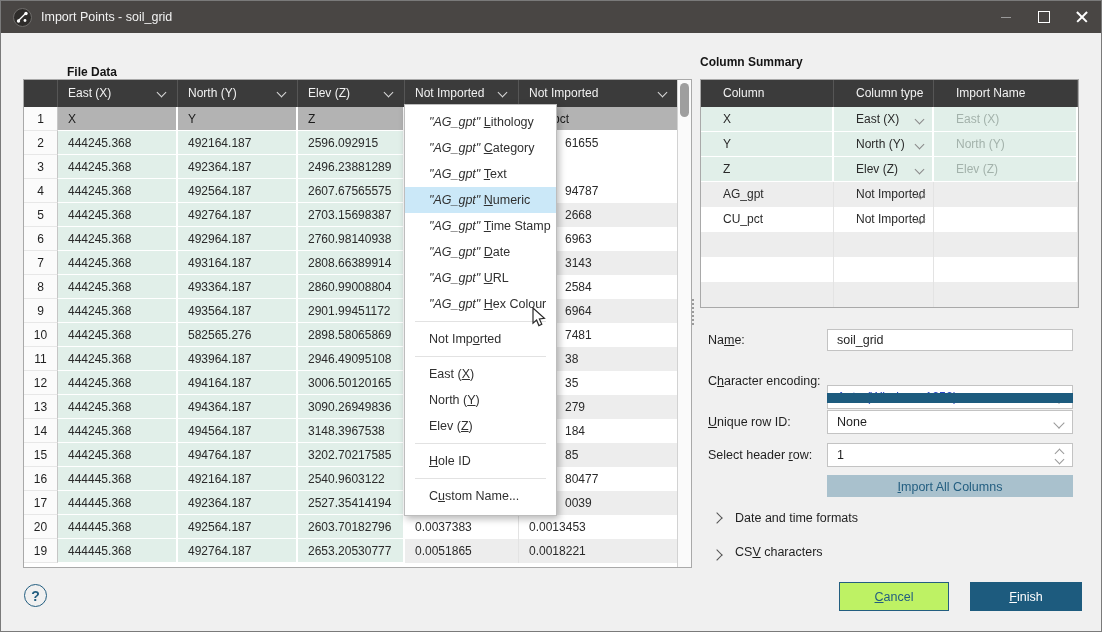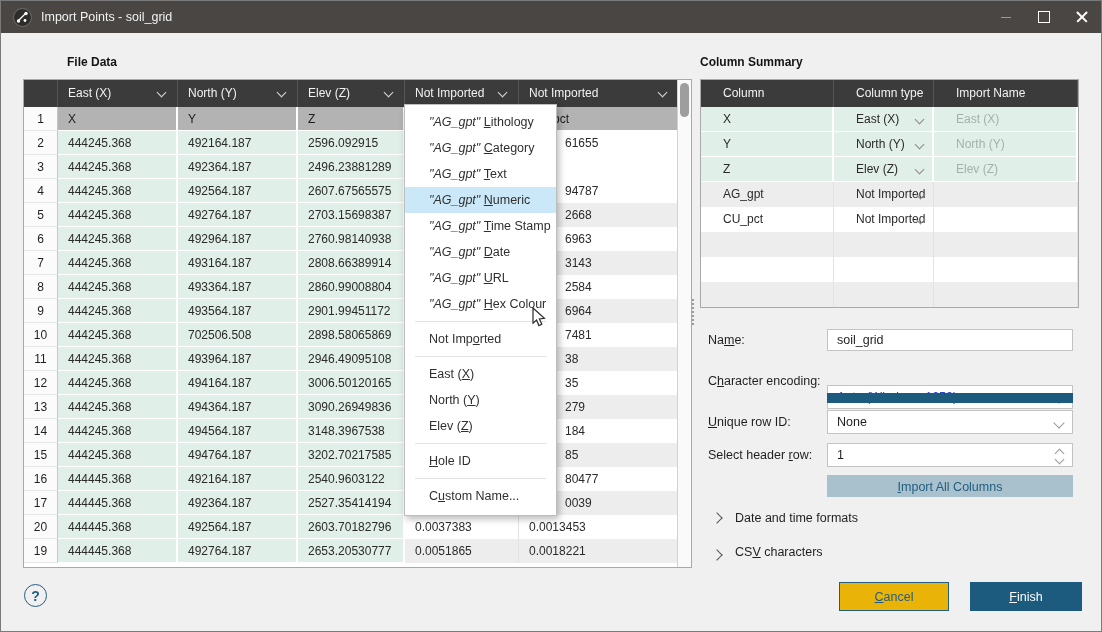--- a/index.html
+++ b/index.html
@@ -66,21 +66,21 @@
   .sp-up{top:6px;transform:rotate(-135deg);}
   .sp-dn{top:12px;transform:rotate(45deg);}
   .blue-text{color:#2946c8;}
   #enc-bar{position:absolute;left:826px;top:392px;width:246px;height:10px;background:#1d5b7e;}
   #import-all{position:absolute;left:826px;top:474px;width:246px;height:22px;background:#a9c1cd;color:#235e80;font-size:12.5px;text-align:center;line-height:22px;border:none;}
   .expander{position:absolute;font-size:12.5px;color:#1f1f1f;display:flex;align-items:center;}
   .echev{width:7px;height:7px;border-right:1.6px solid #555;border-bottom:1.6px solid #555;transform:rotate(-45deg);margin-right:14px;margin-left:2px;}
   
   #help-btn{position:absolute;left:23px;top:583px;width:23px;height:23px;border:1.6px solid #235e80;border-radius:50%;color:#235e80;font-size:14px;font-weight:bold;text-align:center;line-height:22px;box-sizing:border-box;background:#f0f0f0;}
   .btn{position:absolute;top:581px;height:29px;font-size:12.5px;text-align:center;line-height:27px;box-sizing:border-box;}
-  #cancel-btn{left:838px;width:110px;background:#eab308;border:1px solid #235e80;color:#235e80;}
+  #cancel-btn{left:838px;width:110px;background:#bef264;border:1px solid #235e80;color:#235e80;}
   #finish-btn{left:969px;width:112px;background:#1d5b7e;border:1px solid #1d5b7e;color:#ffffff;}
   u{text-decoration:underline;}
 </style>
 </head>
 <body>
 
 <div id="window">
 
   <div class="titlebar">
     <svg class="app-icon" viewBox="0 0 19 19">
@@ -97,21 +97,21 @@
         </div>
       <div class="win-btn">
           <span class="glyph-max"></span>
         </div>
       <div class="win-btn">
           <span class="glyph-close"></span>
         </div>
     </div>
   </div>
 
-  <div class="sect-label" style="left:22px;top:54px;padding-left:44px;">File Data</div>
+  <div class="sect-label" style="left:22px;top:64px;padding-left:44px;">File Data</div>
   <div class="sect-label" style="left:699px;top:54px;">Column Summary</div>
 
   <div id="file-table">
     <div id="ft-rows">
         <div class="frow fhead">
           <span class="fcell c-rn"></span>
           <span class="fcell c1">East (X)<span class="hchev"></span></span>
           <span class="fcell c2">North (Y)<span class="hchev"></span></span>
           <span class="fcell c3">Elev (Z)<span class="hchev"></span></span>
           <span class="fcell c4">Not Imported<span class="hchev"></span></span>
@@ -184,21 +184,21 @@
           <span class="fcell c-rn">9</span>
           <span class="fcell c1 cell-green">444245.368</span>
           <span class="fcell c2 cell-green">493564.187</span>
           <span class="fcell c3 cell-green">2901.99451172</span>
           <span class="fcell c4 cell-g"></span>
           <span class="fcell c5 cell-g c5-shift">6964</span>
         </div>
         <div class="frow">
           <span class="fcell c-rn">10</span>
           <span class="fcell c1 cell-green">444245.368</span>
-          <span class="fcell c2 cell-green">702506.508</span>
+          <span class="fcell c2 cell-green">582565.276</span>
           <span class="fcell c3 cell-green">2898.58065869</span>
           <span class="fcell c4 cell-w"></span>
           <span class="fcell c5 cell-w c5-shift">7481</span>
         </div>
         <div class="frow">
           <span class="fcell c-rn">11</span>
           <span class="fcell c1 cell-green">444245.368</span>
           <span class="fcell c2 cell-green">493964.187</span>
           <span class="fcell c3 cell-green">2946.49095108</span>
           <span class="fcell c4 cell-g"></span>

